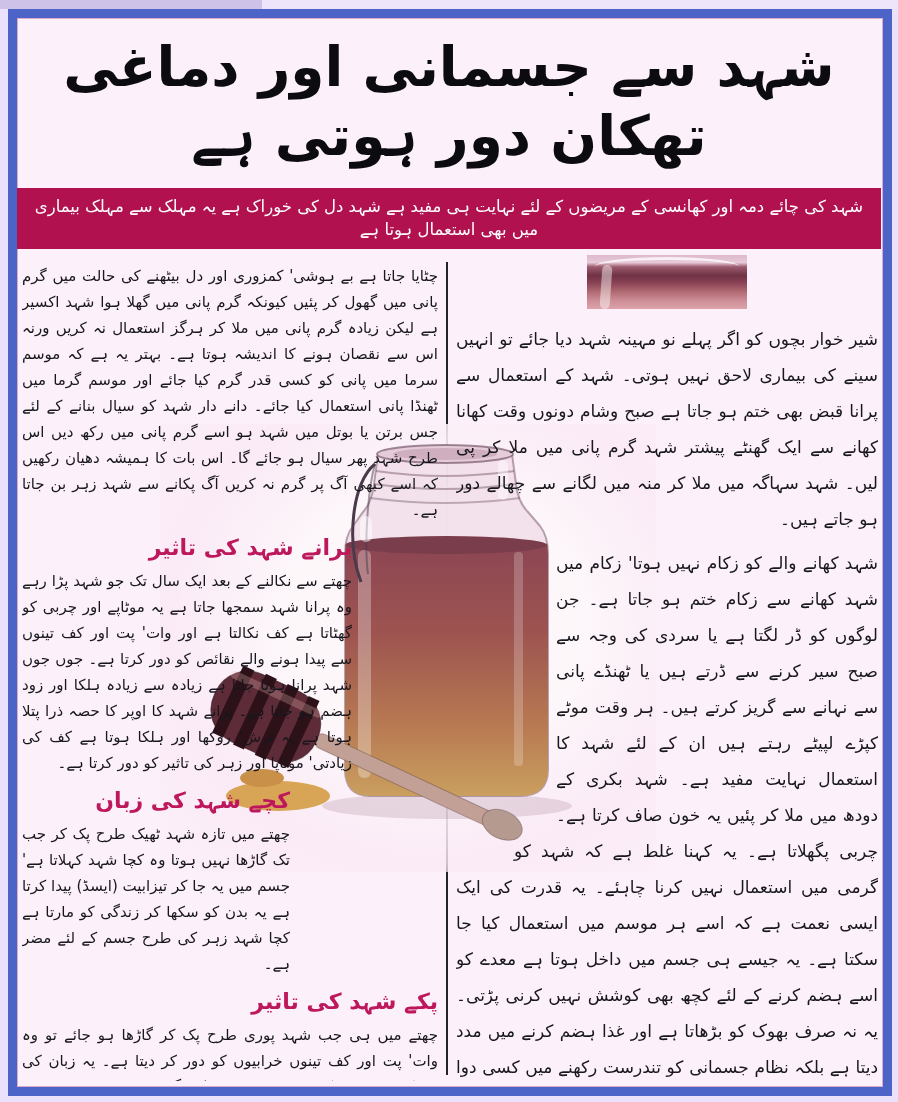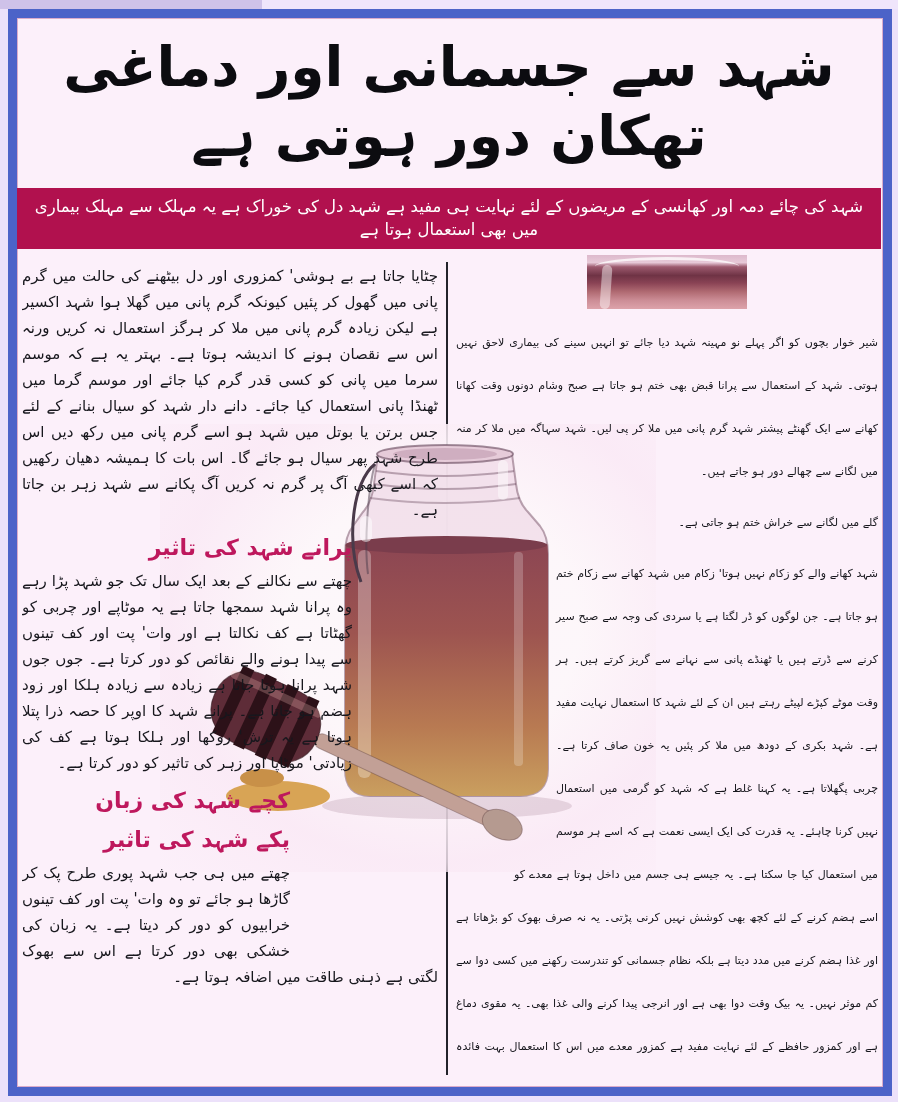--- a/index.html
+++ b/index.html
@@ -28,21 +28,21 @@
   }
   .banner{
     left:17px;top:188px;width:864px;height:61px;background:#b1114e;
     display:flex;align-items:center;justify-content:center;text-align:center;
     direction:rtl;color:#ffffff;font-size:16.5px;line-height:1.35;padding:16px 10px;box-sizing:border-box;
   }
   .divider{left:446px;top:262px;width:2px;height:813px;background:#23232a;z-index:1;}
   .col{direction:rtl;text-align:justify;color:#17171d;overflow:hidden;z-index:3;}
   .col p{margin:0 0 8px 0;}
   .col-left{left:22px;top:263px;width:416px;height:818px;font-size:15px;line-height:26px;}
-  .col-right{left:456px;top:255px;width:422px;height:826px;font-size:11px;line-height:43px;}
+  .col-right{left:456px;top:255px;width:422px;height:826px;font-size:17px;line-height:36px;}
   .subhead{
     color:#be185d;font-weight:bold;font-size:22px;line-height:1.5;
     text-align:right;margin:6px 0 4px 0;
   }
   
   .sp{pointer-events:none;}
   .sp-l1{float:left;width:86px;height:238px;}   
   .sp-r1{float:left;width:100px;height:268px;margin-top:14px;}
   .sp-r2{float:left;clear:left;width:58px;height:36px;}
   .sp-l1{float:right;} 
@@ -131,30 +131,30 @@
       <rect x="84" y="266" width="12" height="78" fill="#2c1118"></rect>
       <rect x="108" y="268" width="12" height="74" fill="#2c1118"></rect>
       <rect x="28" y="276" width="100" height="8" rx="4" fill="rgba(255,200,190,0.25)"></rect>
     </g>
   </svg>
 </div>
 
 <div class="abs col col-right" dir="rtl">
   <div class="thumb"></div>
   <p>شیر خوار بچوں کو اگر پہلے نو مہینہ شہد دیا جائے تو انہیں سینے کی بیماری لاحق نہیں ہوتی۔ شہد کے استعمال سے پرانا قبض بھی ختم ہو جاتا ہے صبح وشام دونوں وقت کھانا کھانے سے ایک گھنٹے پیشتر شہد گرم پانی میں ملا کر پی لیں۔ شہد سہاگہ میں ملا کر منہ میں لگانے سے چھالے دور ہو جاتے ہیں۔</p>
-  <p>گلے میں لگانے سے خراش ختم ہو جاتی ہے۔</p>
   <div class="sp sp-r1"></div>
   <div class="sp sp-r2"></div>
   <p>شہد کھانے والے کو زکام نہیں ہوتا' زکام میں شہد کھانے سے زکام ختم ہو جاتا ہے۔ جن لوگوں کو ڈر لگتا ہے یا سردی کی وجہ سے صبح سیر کرنے سے ڈرتے ہیں یا ٹھنڈے پانی سے نہانے سے گریز کرتے ہیں۔ ہر وقت موٹے کپڑے لپیٹے رہتے ہیں ان کے لئے شہد کا استعمال نہایت مفید ہے۔ شہد بکری کے دودھ میں ملا کر پئیں یہ خون صاف کرتا ہے۔ چربی پگھلاتا ہے۔ یہ کہنا غلط ہے کہ شہد کو گرمی میں استعمال نہیں کرنا چاہئے۔ یہ قدرت کی ایک ایسی نعمت ہے کہ اسے ہر موسم میں استعمال کیا جا سکتا ہے۔ یہ جیسے ہی جسم میں داخل ہوتا ہے معدے کو اسے ہضم کرنے کے لئے کچھ بھی کوشش نہیں کرنی پڑتی۔ یہ نہ صرف بھوک کو بڑھاتا ہے اور غذا ہضم کرنے میں مدد دیتا ہے بلکہ نظام جسمانی کو تندرست رکھنے میں کسی دوا سے کم موثر نہیں۔ یہ بیک وقت دوا بھی ہے اور انرجی پیدا کرنے والی غذا بھی۔ یہ مقوی دماغ ہے اور کمزور حافظے کے لئے نہایت مفید ہے کمزور معدے میں اس کا استعمال بہت فائدہ مند ہے اگر آپ روزانہ شہد کا استعمال کریں تو خون بھی صاف ہوگا اور چہرے کا رنگ بھی نکھر جائے گا۔ دودھ کے ساتھ اس کا استعمال مکمل غذا کا کام کرتا ہے۔ پانی میں حل کر کے پینا آنکھوں کے لئے مفید ہے۔</p>
 
 </div>
 
 <div class="abs col col-left" dir="rtl">
   <p>چٹایا جاتا ہے بے ہوشی' کمزوری اور دل بیٹھنے کی حالت میں گرم پانی میں گھول کر پئیں کیونکہ گرم پانی میں گھلا ہوا شہد اکسیر ہے لیکن زیادہ گرم پانی میں ملا کر ہرگز استعمال نہ کریں ورنہ اس سے نقصان ہونے کا اندیشہ ہوتا ہے۔ بہتر یہ ہے کہ موسم سرما میں پانی کو کسی قدر گرم کیا جائے اور موسم گرما میں ٹھنڈا پانی استعمال کیا جائے۔ دانے دار شہد کو سیال بنانے کے لئے جس برتن یا بوتل میں شہد ہو اسے گرم پانی میں رکھ دیں اس طرح شہد پھر سیال ہو جائے گا۔ اس بات کا ہمیشہ دھیان رکھیں کہ اسے کبھی آگ پر گرم نہ کریں آگ پکانے سے شہد زہر بن جاتا ہے۔</p>
   <div class="sp sp-l1"></div>
   <div class="subhead">پرانے شہد کی تاثیر</div>
   <p>چھتے سے نکالنے کے بعد ایک سال تک جو شہد پڑا رہے وہ پرانا شہد سمجھا جاتا ہے یہ موٹاپے اور چربی کو گھٹاتا ہے کف نکالتا ہے اور وات' پت اور کف تینوں سے پیدا ہونے والے نقائص کو دور کرتا ہے۔ جوں جوں شہد پرانا ہوتا جاتا ہے زیادہ سے زیادہ ہلکا اور زود ہضم ہو جاتا ہے۔ پرانے شہد کا اوپر کا حصہ ذرا پتلا ہوتا ہے یہ ترش' روکھا اور ہلکا ہوتا ہے کف کی زیادتی' موٹاپا اور زہر کی تاثیر کو دور کرتا ہے۔</p>
   <div class="sp sp-l2"></div>
   <div class="subhead">کچے شہد کی زبان</div>
+  <p>چھتے میں تازہ شہد ٹھیک طرح پک کر جب تک گاڑھا نہیں ہوتا وہ کچا شہد کہلاتا ہے' جسم میں یہ جا کر تیزابیت (ایسڈ) پیدا کرتا ہے یہ بدن کو سکھا کر زندگی کو مارتا ہے کچا شہد زہر کی طرح جسم کے لئے مضر ہے۔</p>
   <div class="subhead">پکے شہد کی تاثیر</div>
   <p>چھتے میں ہی جب شہد پوری طرح پک کر گاڑھا ہو جائے تو وہ وات' پت اور کف تینوں خرابیوں کو دور کر دیتا ہے۔ یہ زبان کی خشکی بھی دور کرتا ہے اس سے بھوک لگتی ہے ذہنی طاقت میں اضافہ ہوتا ہے۔</p>
 
 </div>
 
 </body></html>

